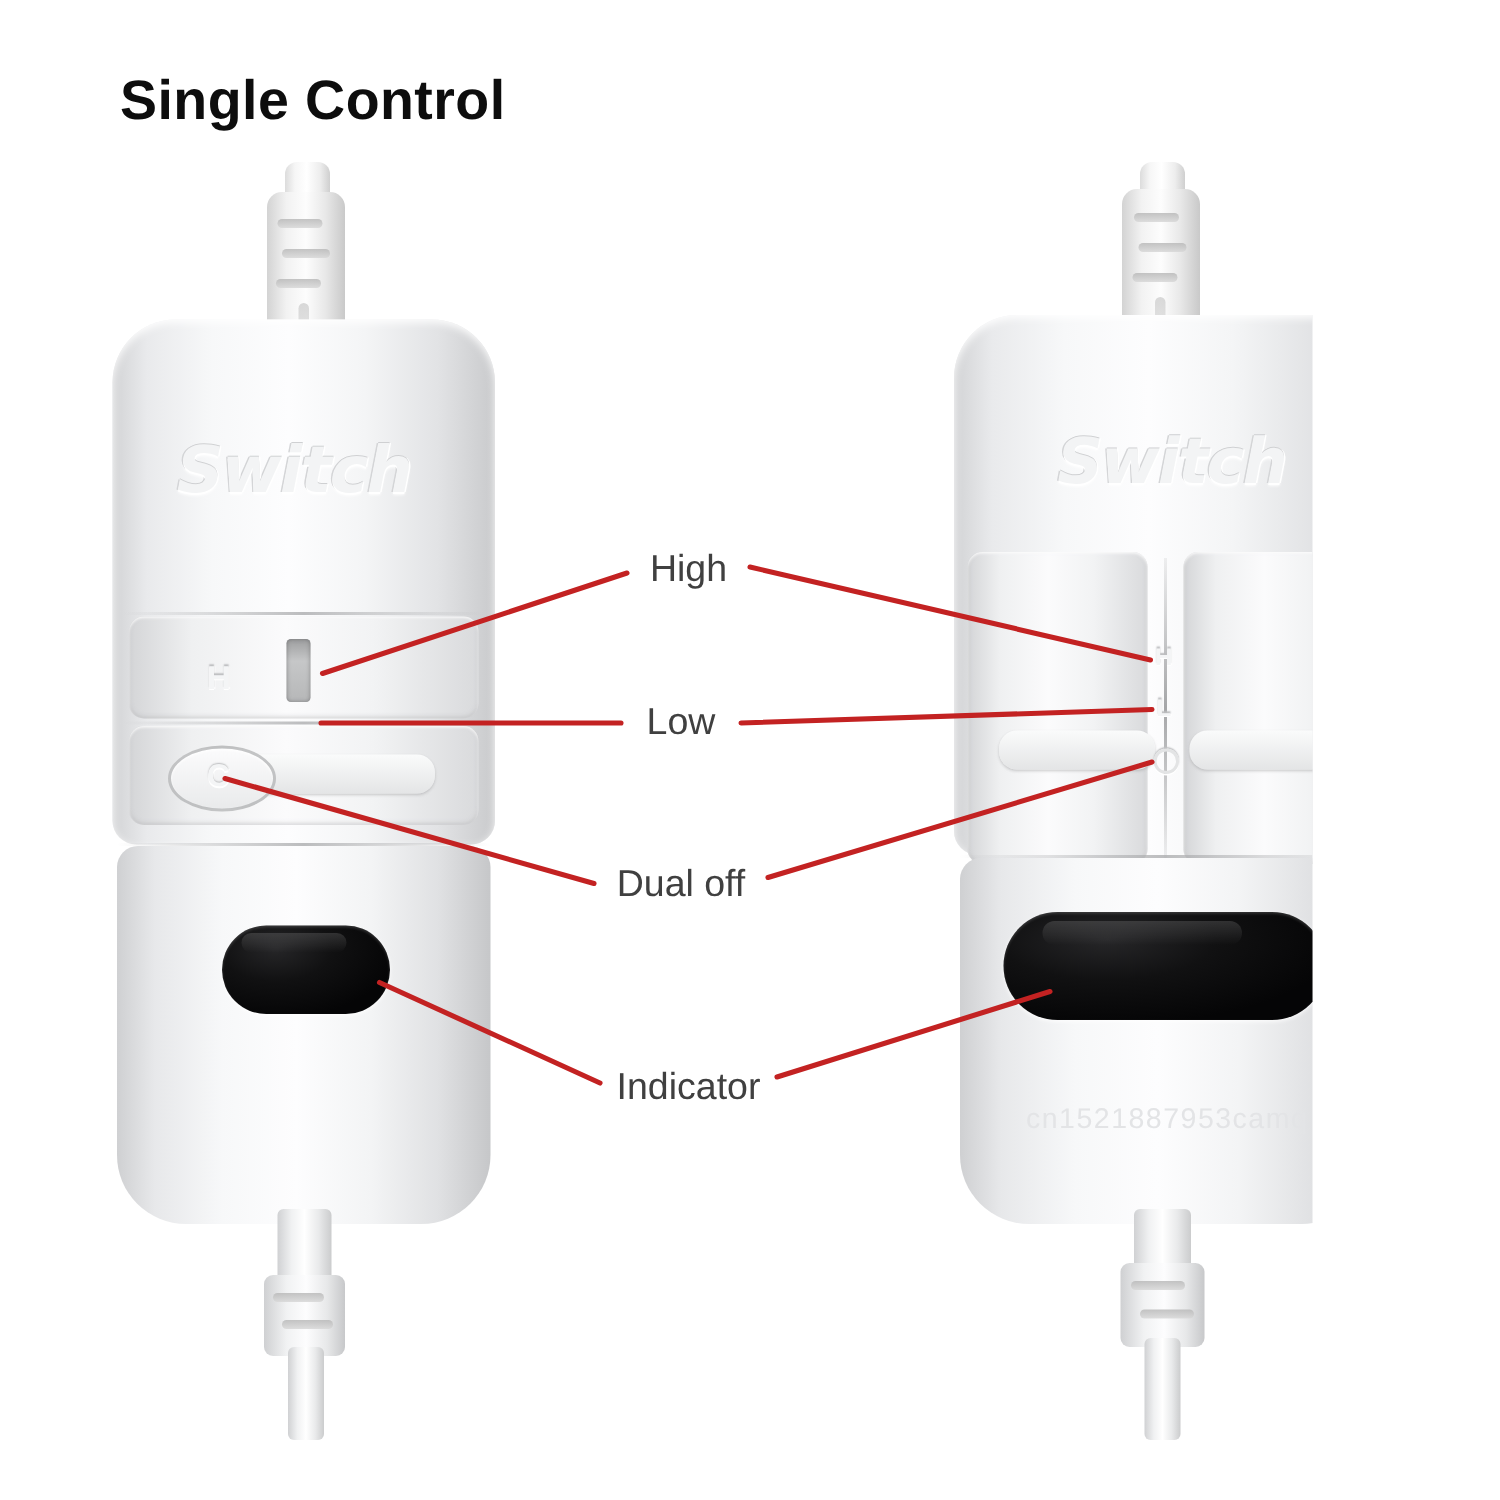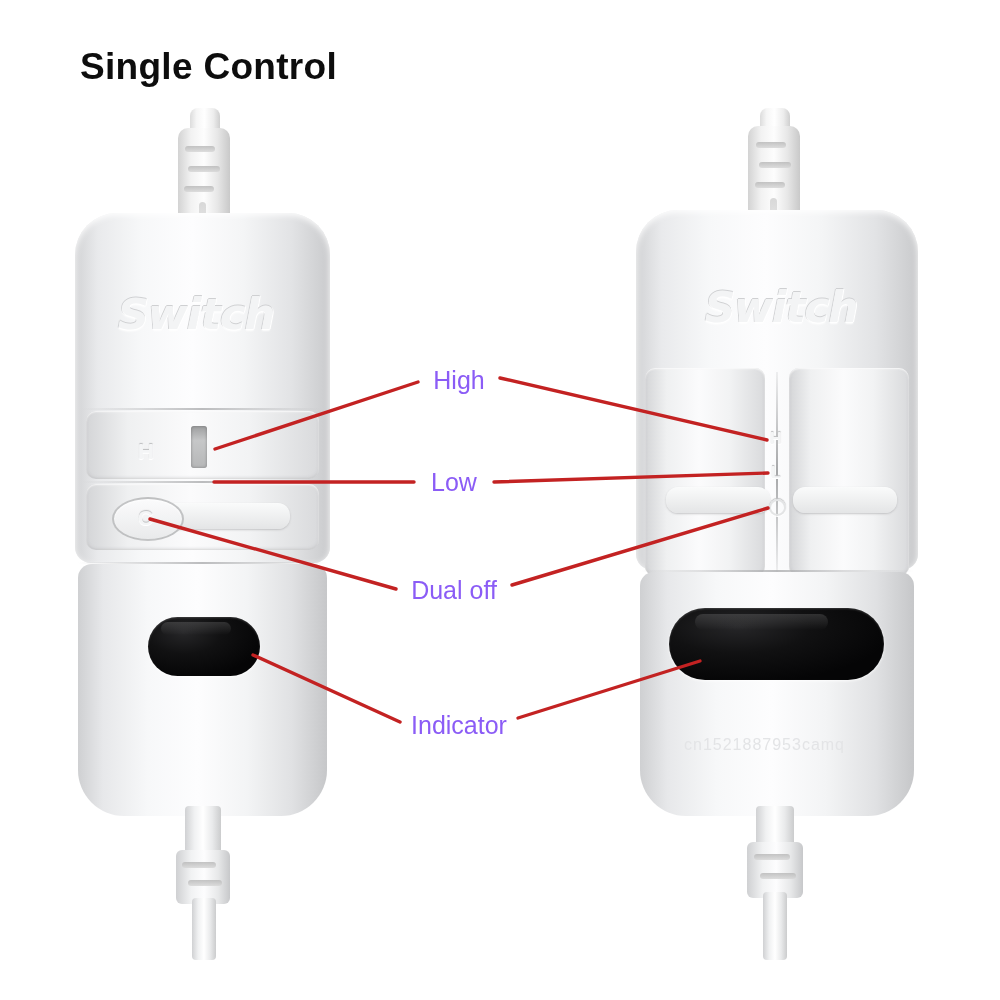--- a/index.html
+++ b/index.html
@@ -3,21 +3,21 @@
 <meta charset="utf-8">
 <title>Switch Control Diagram</title>
 <style>
   html, body {
     margin: 0;
     padding: 0;
     background: #ffffff;
   }
   #stage {
     position: relative;
-    width: 1000px;
+    width: 875px;
     height: 1000px;
     background: #ffffff;
     overflow: hidden;
     font-family: "Liberation Sans", sans-serif;
   }
 
   
   .title {
     position: absolute;
     font-weight: bold;
@@ -201,21 +201,21 @@
 
   
   #leader-layer {
     position: absolute;
     left: 0; top: 0;
     width: 1000px; height: 1000px;
     pointer-events: none;
   }
   .ann-label {
     position: absolute;
-    color: #8b5cf6;
+    color: #404040;
     font-size: 25px;
     font-family: "Liberation Sans", sans-serif;
     white-space: nowrap;
     transform: translate(-50%, -50%);
     background: #ffffff;
     padding: 0 5px;
   }
 </style>
 </head>
 <body>
@@ -288,21 +288,21 @@
 
     <div class="mark" style="left:770px; top:430px; font-size:16px; font-weight:bold;">H</div>
     <div class="mark" style="left:771px; top:464px; font-size:16px; font-weight:bold;">L</div>
     <div class="mark-ring" style="left:769px; top:499px; width:13px; height:13px;"></div>
 
     <div class="seam" style="left:640px; top:570px; width:274px;"></div>
     <div class="body-lower" style="left:640px; top:572px; width:274px; height:244px;"></div>
 
     <div class="indicator" style="left:669px; top:608px; width:215px; height:72px;"></div>
 
-    <div class="watermark" style="left:684px; top:736px; font-size:16px;">cn1521887953camq</div>
+    <div class="watermark" style="left:684px; top:736px; font-size:19px;">cn1521887953camq</div>
 
     <div class="cable-down" style="left:756px; top:806px; width:38px; height:62px; border-radius:4px;"></div>
     <div class="collar" style="left:747px; top:842px; width:56px; height:56px;">
       <div class="boot-rib" style="left:7px;  top:12px; width:36px;"></div>
       <div class="boot-rib" style="left:13px; top:31px; width:36px;"></div>
     </div>
     <div class="cable-down" style="left:763px; top:892px; width:24px; height:68px; border-radius:4px;"></div>
   </div>
 
   <svg id="leader-layer" viewBox="0 0 1000 1000">

